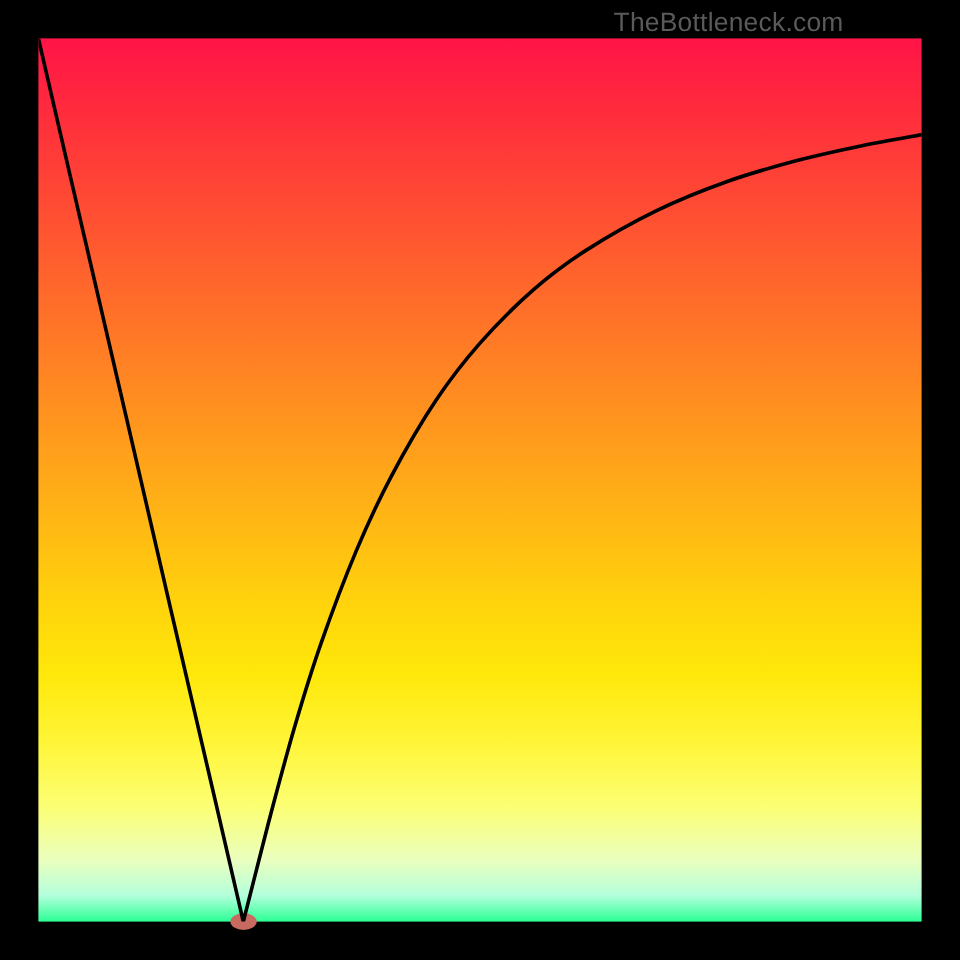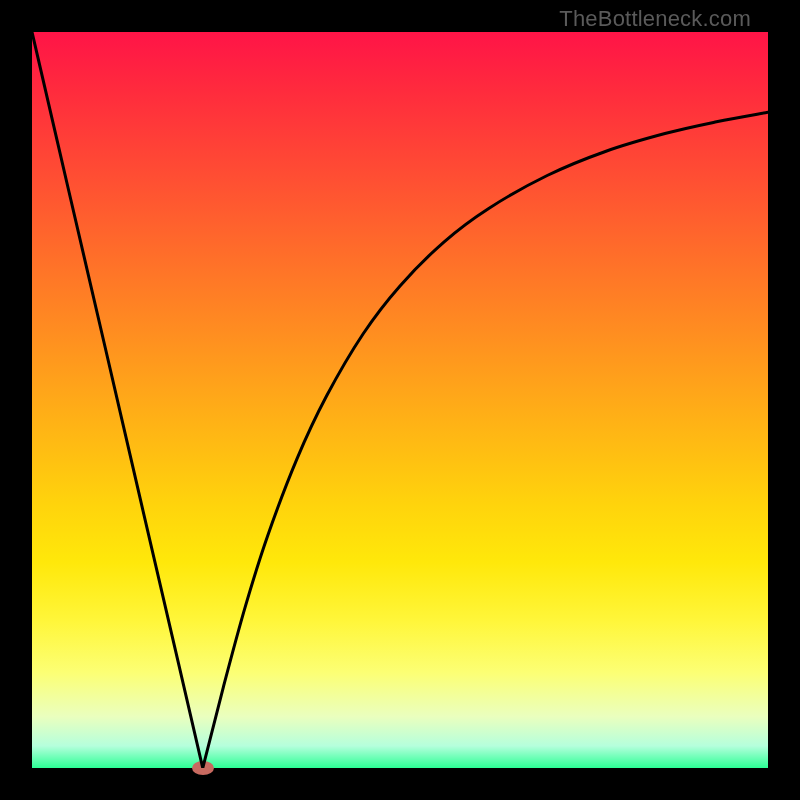--- a/index.html
+++ b/index.html
@@ -9,21 +9,20 @@
     height: 800px;
     background: #000;
     overflow: hidden;
     font-family: Arial, Helvetica, sans-serif;
   }
   .outer {
     width: 715px;
     height: 800px;
     background: #000;
     position: relative;
-    padding-left: 48px;
   }
   .plot {
     position: absolute;
     left: 32px;
     top: 32px;
     width: 736px;
     height: 736px;
     background: linear-gradient(
       to bottom,
       #ff1447 0%,

